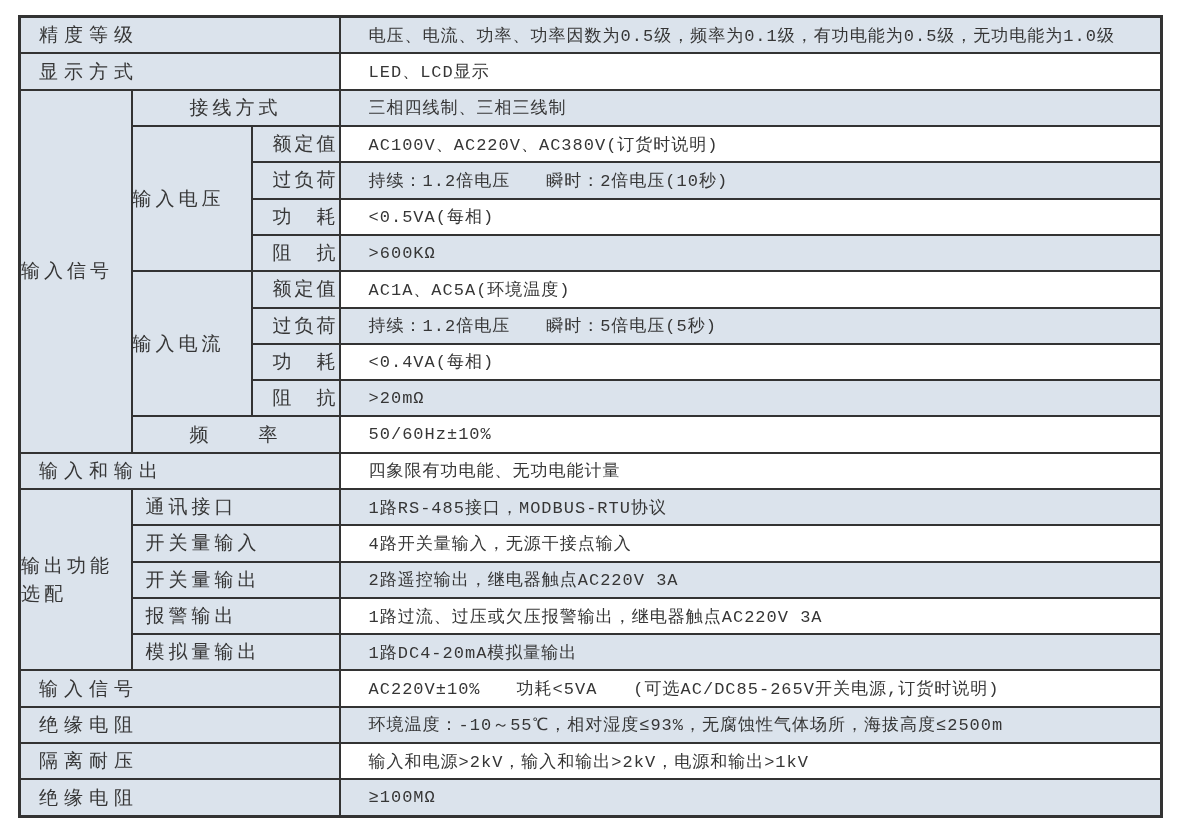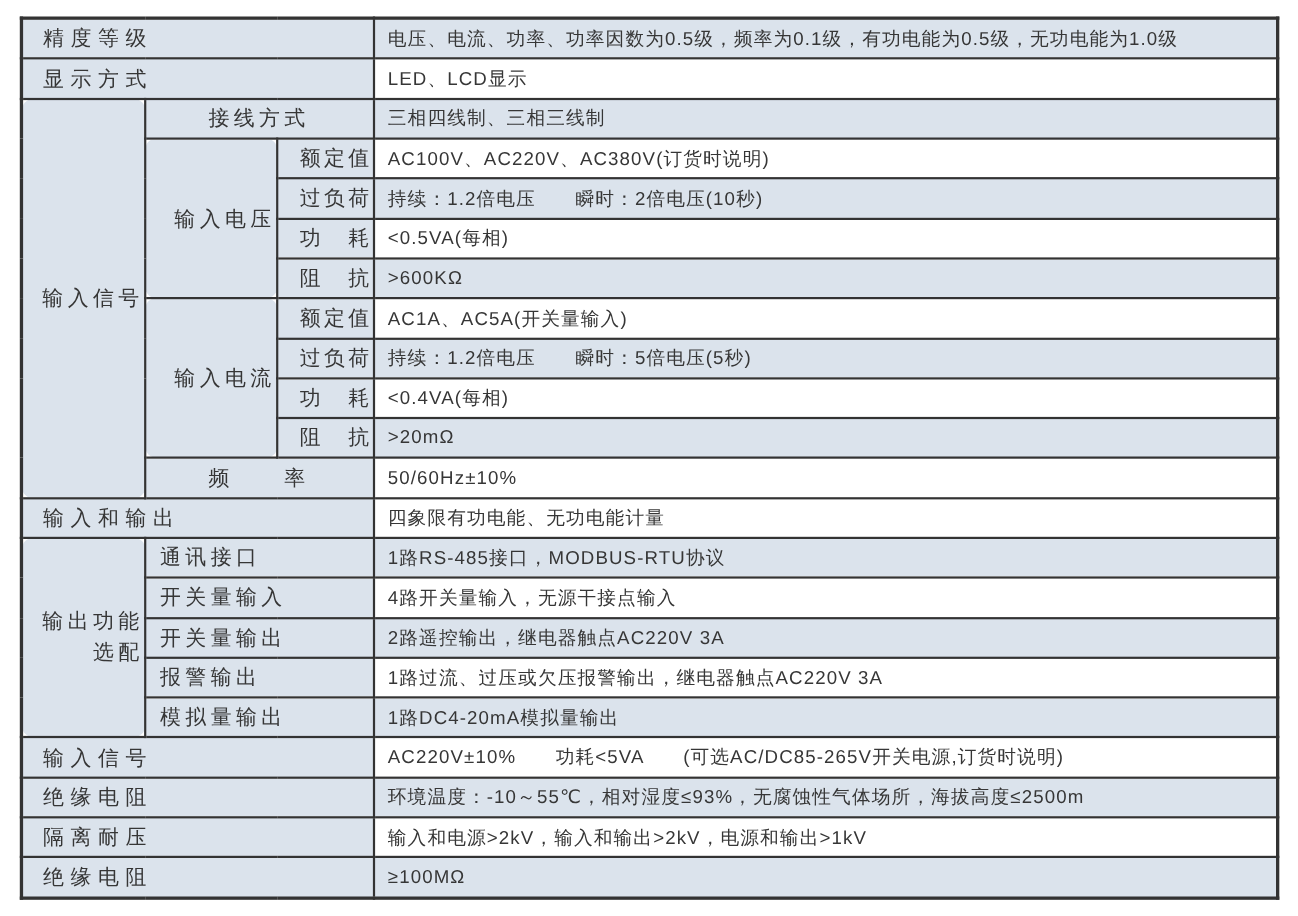--- a/index.html
+++ b/index.html
@@ -20,30 +20,30 @@
     vertical-align:middle;
     white-space:nowrap;overflow:hidden;
     font-size:19px;
     background:#ffffff;
   }
   
   td.hd{background:#dbe3ec;}
   
   td.h1{text-align:left;padding-left:18px;letter-spacing:6px;}
   
-  td.g{text-align:right;letter-spacing:4px;border-radius:10px;}
+  td.g{text-align:left;letter-spacing:4px;}
   td.g .gl{line-height:1.45;}
   
   td.h2{text-align:left;padding-left:13px;letter-spacing:4px;}
   
   td.h2c{text-align:center;letter-spacing:4px;}
   
   td.h3{text-align:right;letter-spacing:3px;}
   
-  td.val{text-align:left;padding-left:12px;letter-spacing:1px;font-size:17px;}
+  td.val{text-align:left;padding-left:28px;letter-spacing:1px;font-size:17px;font-family:Liberation Mono, monospace;}
   td.val.alt{background:#dbe3ec;}
 </style>
 </head>
 <body>
 
 <table class="spec">
   <colgroup>
     <col style="width:112px">
       <col style="width:120px">
       <col style="width:88px">
@@ -81,21 +81,21 @@
     <td class="val">&lt;0.5VA(每相)</td>
   </tr>
   <tr>
     <td class="hd h3">阻　抗</td>
     <td class="val alt">&gt;600KΩ</td>
   </tr>
 
   <tr>
     <td class="hd g" rowspan="4">输入电流</td>
     <td class="hd h3">额定值</td>
-    <td class="val">AC1A、AC5A(开关量输入)</td>
+    <td class="val">AC1A、AC5A(环境温度)</td>
   </tr>
   <tr>
     <td class="hd h3">过负荷</td>
     <td class="val alt">持续：1.2倍电压　　瞬时：5倍电压(5秒)</td>
   </tr>
   <tr>
     <td class="hd h3">功　耗</td>
     <td class="val">&lt;0.4VA(每相)</td>
   </tr>
   <tr>

